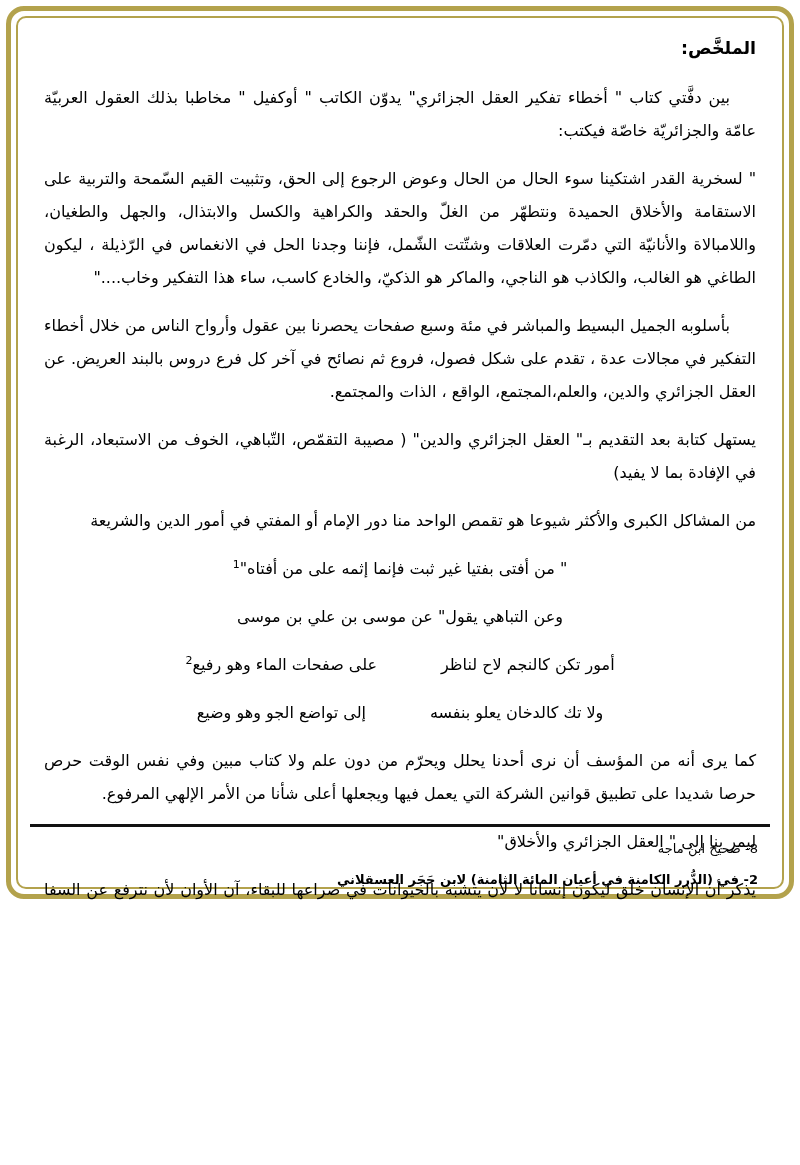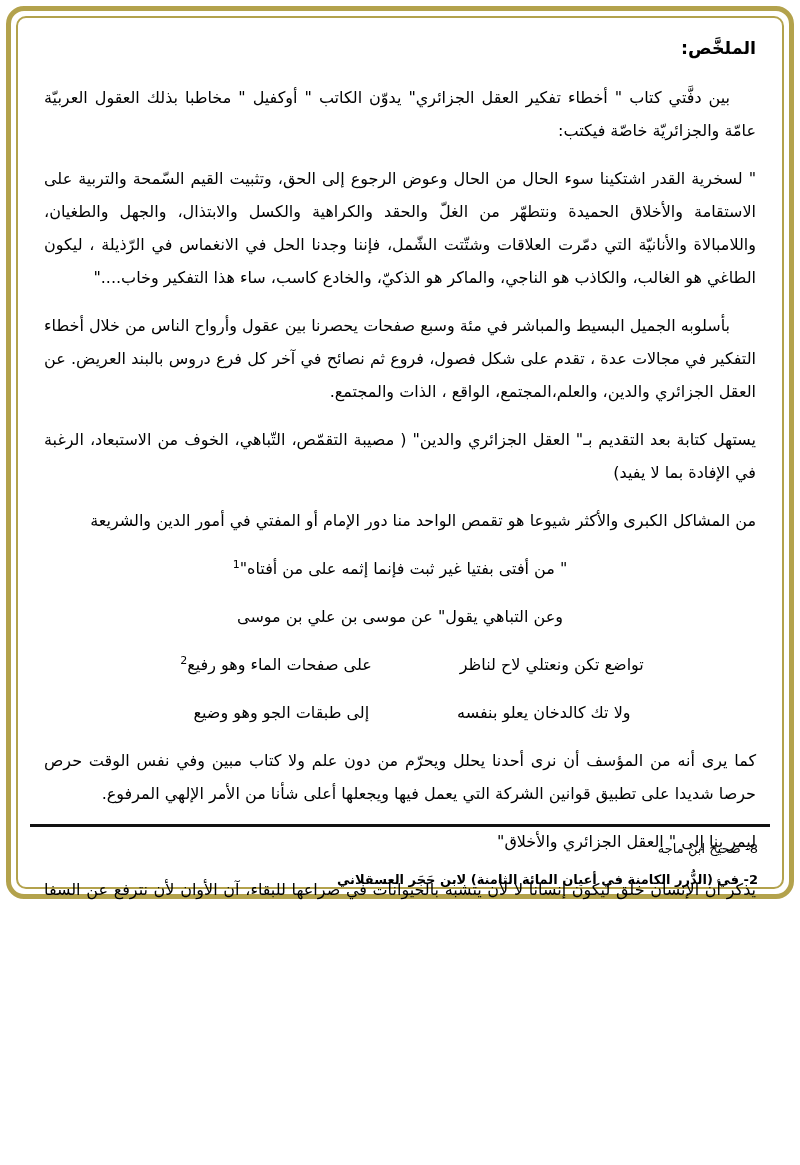--- a/index.html
+++ b/index.html
@@ -28,21 +28,21 @@
     line-height: 33px;
   }
   .title  { font-weight: bold; font-size: 17.5px; margin: 0 0 16px 0; }
   .para   { margin: 0 0 15px 0; }
   .indent { text-indent: 26px; }
   .center { text-align: center; }
   .verse  {
     display: flex; justify-content: center; gap: 64px;
     margin: 0 0 15px 0;
   }
-  .hemistich { white-space: nowrap; margin-left: 24px; }
+  .hemistich { white-space: nowrap; }
   sup.fnref { font-size: 11px; line-height: 0; }
 
   .footer {
     position: absolute;
     left: 28px; right: 28px; bottom: 14px;
     direction: rtl;
   }
   .fn-sep { height: 3px; background: #111; margin: 0 2px 14px 2px; }
   .footnote {
     margin: 0 14px 16px 0;
@@ -69,27 +69,27 @@
 
     <p class="para">يستهل كتابة بعد التقديم بـ" العقل الجزائري والدين" ( مصيبة التقمّص، التّباهي، الخوف من الاستبعاد، الرغبة في الإفادة بما لا يفيد)</p>
 
     <p class="para">من المشاكل الكبرى والأكثر شيوعا هو تقمص الواحد منا دور الإمام أو المفتي في أمور الدين والشريعة</p>
 
     <p class="para center"><span>" من أفتى بفتيا غير ثبت فإنما إثمه على من أفتاه"</span><sup class="fnref">1</sup></p>
 
     <p class="para center">وعن التباهي يقول" عن موسى بن علي بن موسى</p>
 
     <div class="verse">
-      <span class="hemistich">تواضع تكن ونعتلي لاح لناظر</span>
+      <span class="hemistich">أمور تكن كالنجم لاح لناظر</span>
       <span class="hemistich"><span>على صفحات الماء وهو رفيع</span><sup class="fnref">2</sup></span>
     </div>
 
     <div class="verse">
       <span class="hemistich">ولا تك كالدخان يعلو بنفسه</span>
-      <span class="hemistich">إلى طبقات الجو وهو وضيع</span>
+      <span class="hemistich">إلى تواضع الجو وهو وضيع</span>
     </div>
 
     <p class="para">كما يرى أنه من المؤسف أن نرى أحدنا يحلل ويحرّم من دون علم ولا كتاب مبين وفي نفس الوقت حرص حرصا شديدا على تطبيق قوانين الشركة التي يعمل فيها ويجعلها أعلى شأنا من الأمر الإلهي المرفوع.</p>
 
     <p class="para">ليمر بنا إلى " العقل الجزائري والأخلاق"</p>
 
     <p class="para">يذكر أن الإنسان خلق ليكون إنسانا لا لأن يتشبه بالحيوانات في صراعها للبقاء، آن الأوان لأن نترفع عن السفا سف ونعتلي عرش الإنسانية بالحكمة والموعظة الحسنة"</p>
   </div>
 
   <div class="footer">

